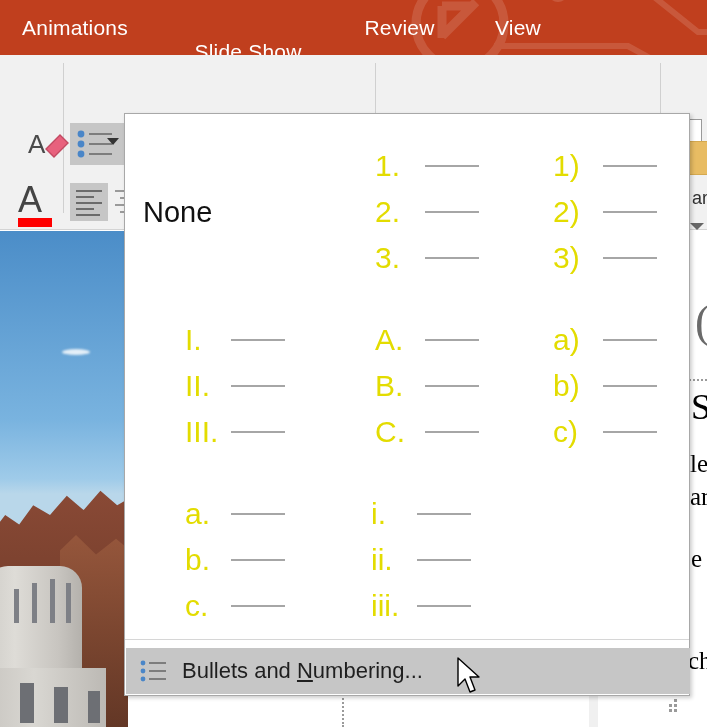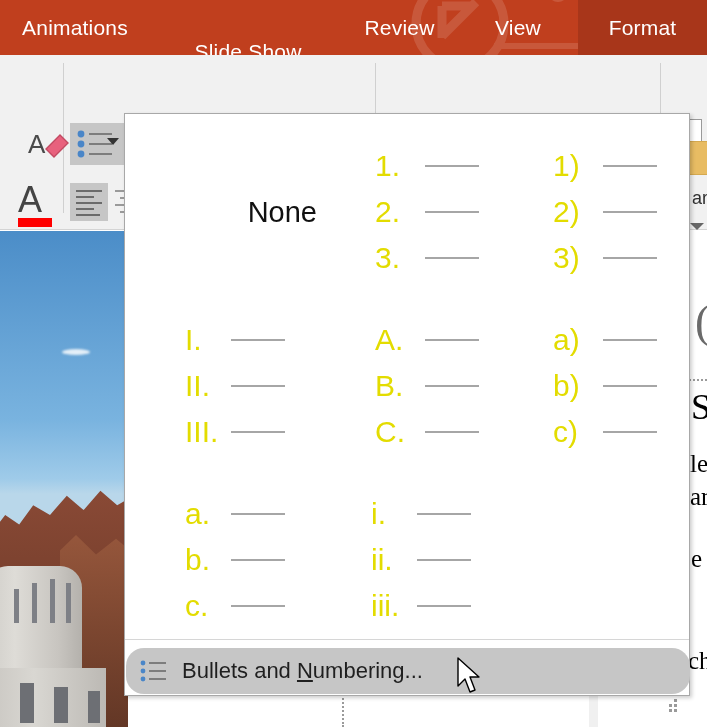--- a/index.html
+++ b/index.html
@@ -179,21 +179,21 @@
     box-shadow: 2px 2px 4px rgba(0,0,0,0.20);
   }
   .gallery {
     position: absolute; left: 0; top: 0; width: 100%; height: 525px;
   }
   .gal-cell {
     position: absolute; width: 174px; height: 160px;
     display: flex; flex-direction: column; justify-content: center;
   }
   .gal-none {
-    display: flex; align-items: flex-end; justify-content: center;
+    display: flex; align-items: flex-start; justify-content: center;
     font-size: 29px; color: #111; font-family: "Liberation Sans", sans-serif;
   }
   .num-row {
     display: flex; align-items: center; height: 46px; padding-left: 46px;
   }
   .num-row .lbl {
     color: #e3dc00; font-size: 30px; font-family: "Liberation Sans", sans-serif;
     min-width: 48px; text-align: left; line-height: 30px;
   }
   .num-row .rule {
@@ -204,21 +204,20 @@
 
   .panel-sep {
     position: absolute; left: 0; top: 525px; width: 100%; height: 1px;
     background: #d6d6d6;
   }
   .menu-item {
     position: absolute; left: 1px; top: 534px; width: 564px; height: 46px;
     background: #c6c6c6;
     display: flex; align-items: center;
     cursor: default;
-    border-radius: 18px;
   }
   .menu-item .mi-icon { margin-left: 14px; width: 30px; height: 24px; }
   .menu-item .mi-label {
     margin-left: 12px; font-size: 22px; color: #1f1f1f;
     font-family: "Liberation Sans", sans-serif;
   }
   .menu-item .mi-label u { text-decoration: underline; }
 
   .cursor {
     position: absolute; left: 456px; top: 657px; width: 26px; height: 40px;
@@ -242,23 +241,20 @@
       <span>Animations</span>
     </div>
     <div class="tab tab-slideshow">
       <span>Slide Show</span>
     </div>
     <div class="tab tab-view">
       <span>View</span>
     </div>
     <div class="tab tab-review">
       <span>Review</span>
-    </div>
-    <div class="tab tab-format">
-      <span>Format</span>
     </div>
   </div>
 
   <div class="ribbon-body">
 
     <div class="grp-sep" style="left:63px; top:8px; height:150px;"></div>
     <div class="grp-sep" style="left:375px; top:8px; height:150px;"></div>
     <div class="grp-sep" style="left:660px; top:8px; height:150px;"></div>
 
     <svg class="ic-clearfmt" viewBox="0 0 48 40">

